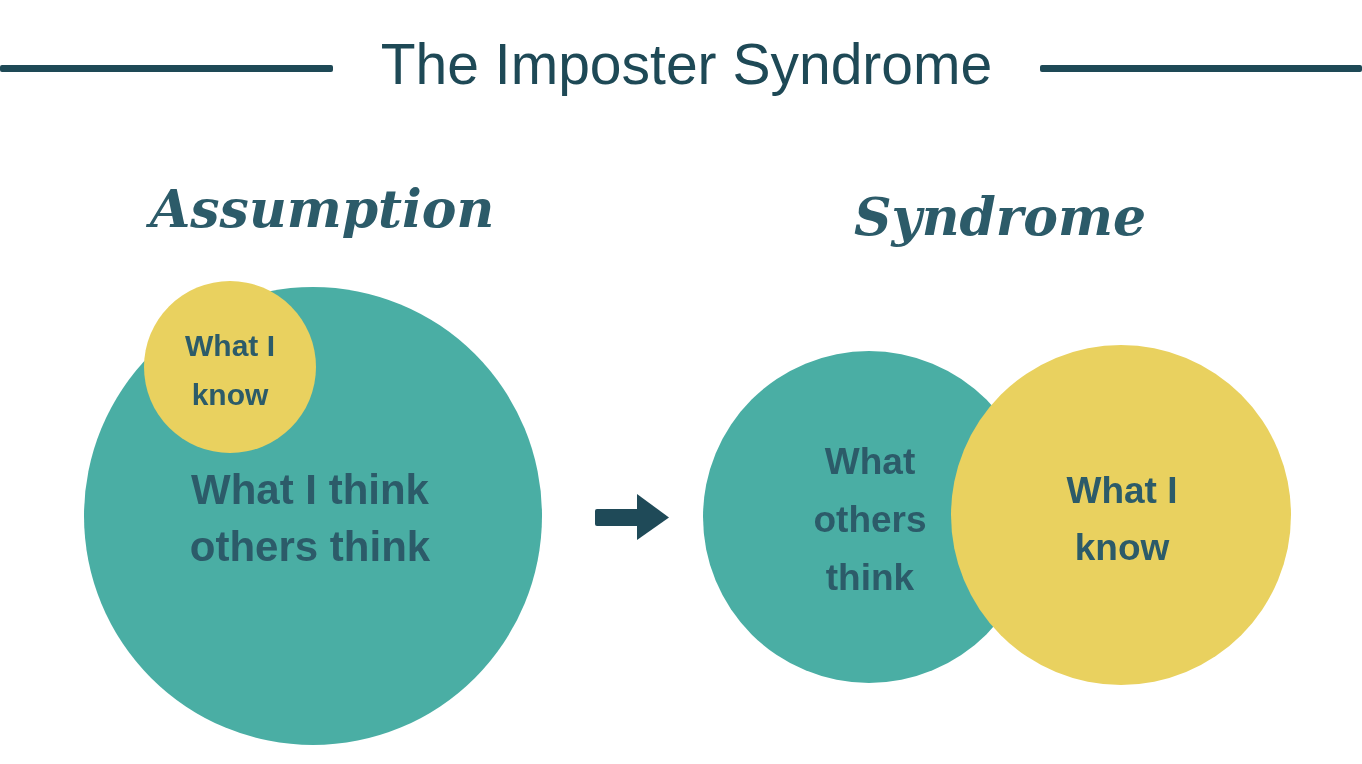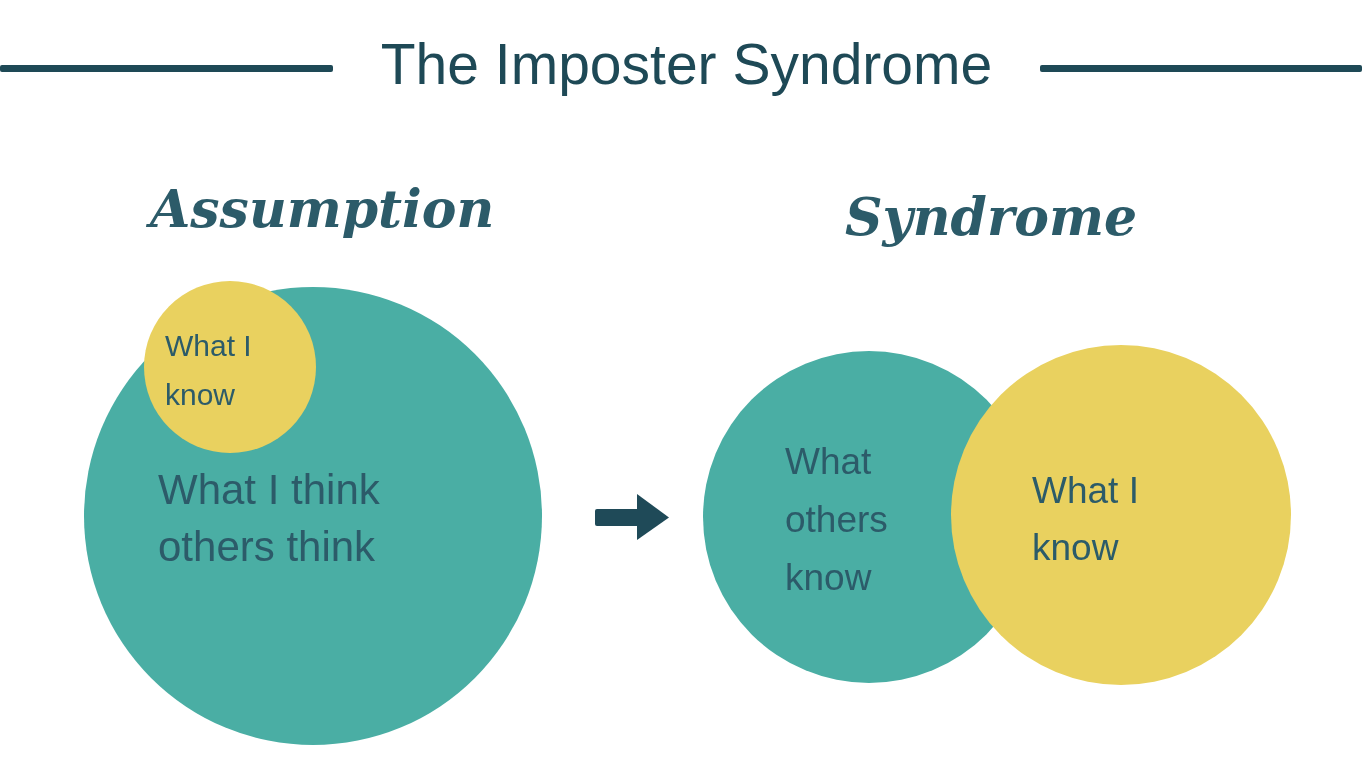--- a/index.html
+++ b/index.html
@@ -32,42 +32,42 @@
     color:var(--ink);
     letter-spacing:0px;
   }
 
   
   .script-label{
     position:absolute;
     font-family:"DejaVu Serif", serif;
     font-style:italic;font-weight:700;
     color:var(--text-ink);
-    text-align:left;
+    text-align:center;
   }
   .label-assumption{left:150px;top:178px;width:340px;font-size:52px;}
   .label-reality{left:845px;top:186px;width:310px;font-size:52px;}
 
   
   .circle{position:absolute;border-radius:50%;}
   .c-teal{background:var(--teal);}
   .c-yellow{background:var(--yellow);}
 
   .left-teal {left:84px; top:287px; width:458px; height:458px; z-index:1;}
   .left-yellow{left:144px;top:281px; width:172px; height:172px; z-index:2;}
 
   .right-teal {left:703px; top:351px; width:332px; height:332px; z-index:1;}
   .right-yellow{left:951px;top:345px; width:340px; height:340px; z-index:2;}
 
   
   .circle-text{
     position:absolute;z-index:3;
     color:var(--text-ink);
-    text-align:left;
-    font-weight:400;
+    text-align:center;
+    font-weight:700;
   }
   .t-left-big   {left:158px; top:461px; width:304px; font-size:42px; line-height:57px;}
   .t-left-small {left:165px; top:321px; width:130px; font-size:30px; line-height:49px;}
   .t-right-teal {left:785px; top:433px; width:170px; font-size:37px; line-height:58px;}
   .t-right-yellow{left:1032px;top:462px; width:180px; font-size:37px; line-height:57px;}
 
   
   .arrow{position:absolute;left:593px;top:492px;width:78px;height:50px;z-index:3;}
 </style>
 </head>
@@ -90,17 +90,17 @@
   </div>
 
   <svg class="arrow" viewBox="0 0 78 50" aria-hidden="true">
     <rect x="2" y="17" width="46" height="17" rx="2" fill="#1f4a58"></rect>
     <polygon points="44,2 76,25.5 44,48" fill="#1f4a58"></polygon>
   </svg>
 
   <div>
     <div class="circle c-teal right-teal"></div>
     <div class="circle c-yellow right-yellow"></div>
-    <div class="circle-text t-right-teal">What others know</div>
+    <div class="circle-text t-right-teal">What others think</div>
     <div class="circle-text t-right-yellow">What I know</div>
   </div>
 
 </div>
 
 </body></html>

